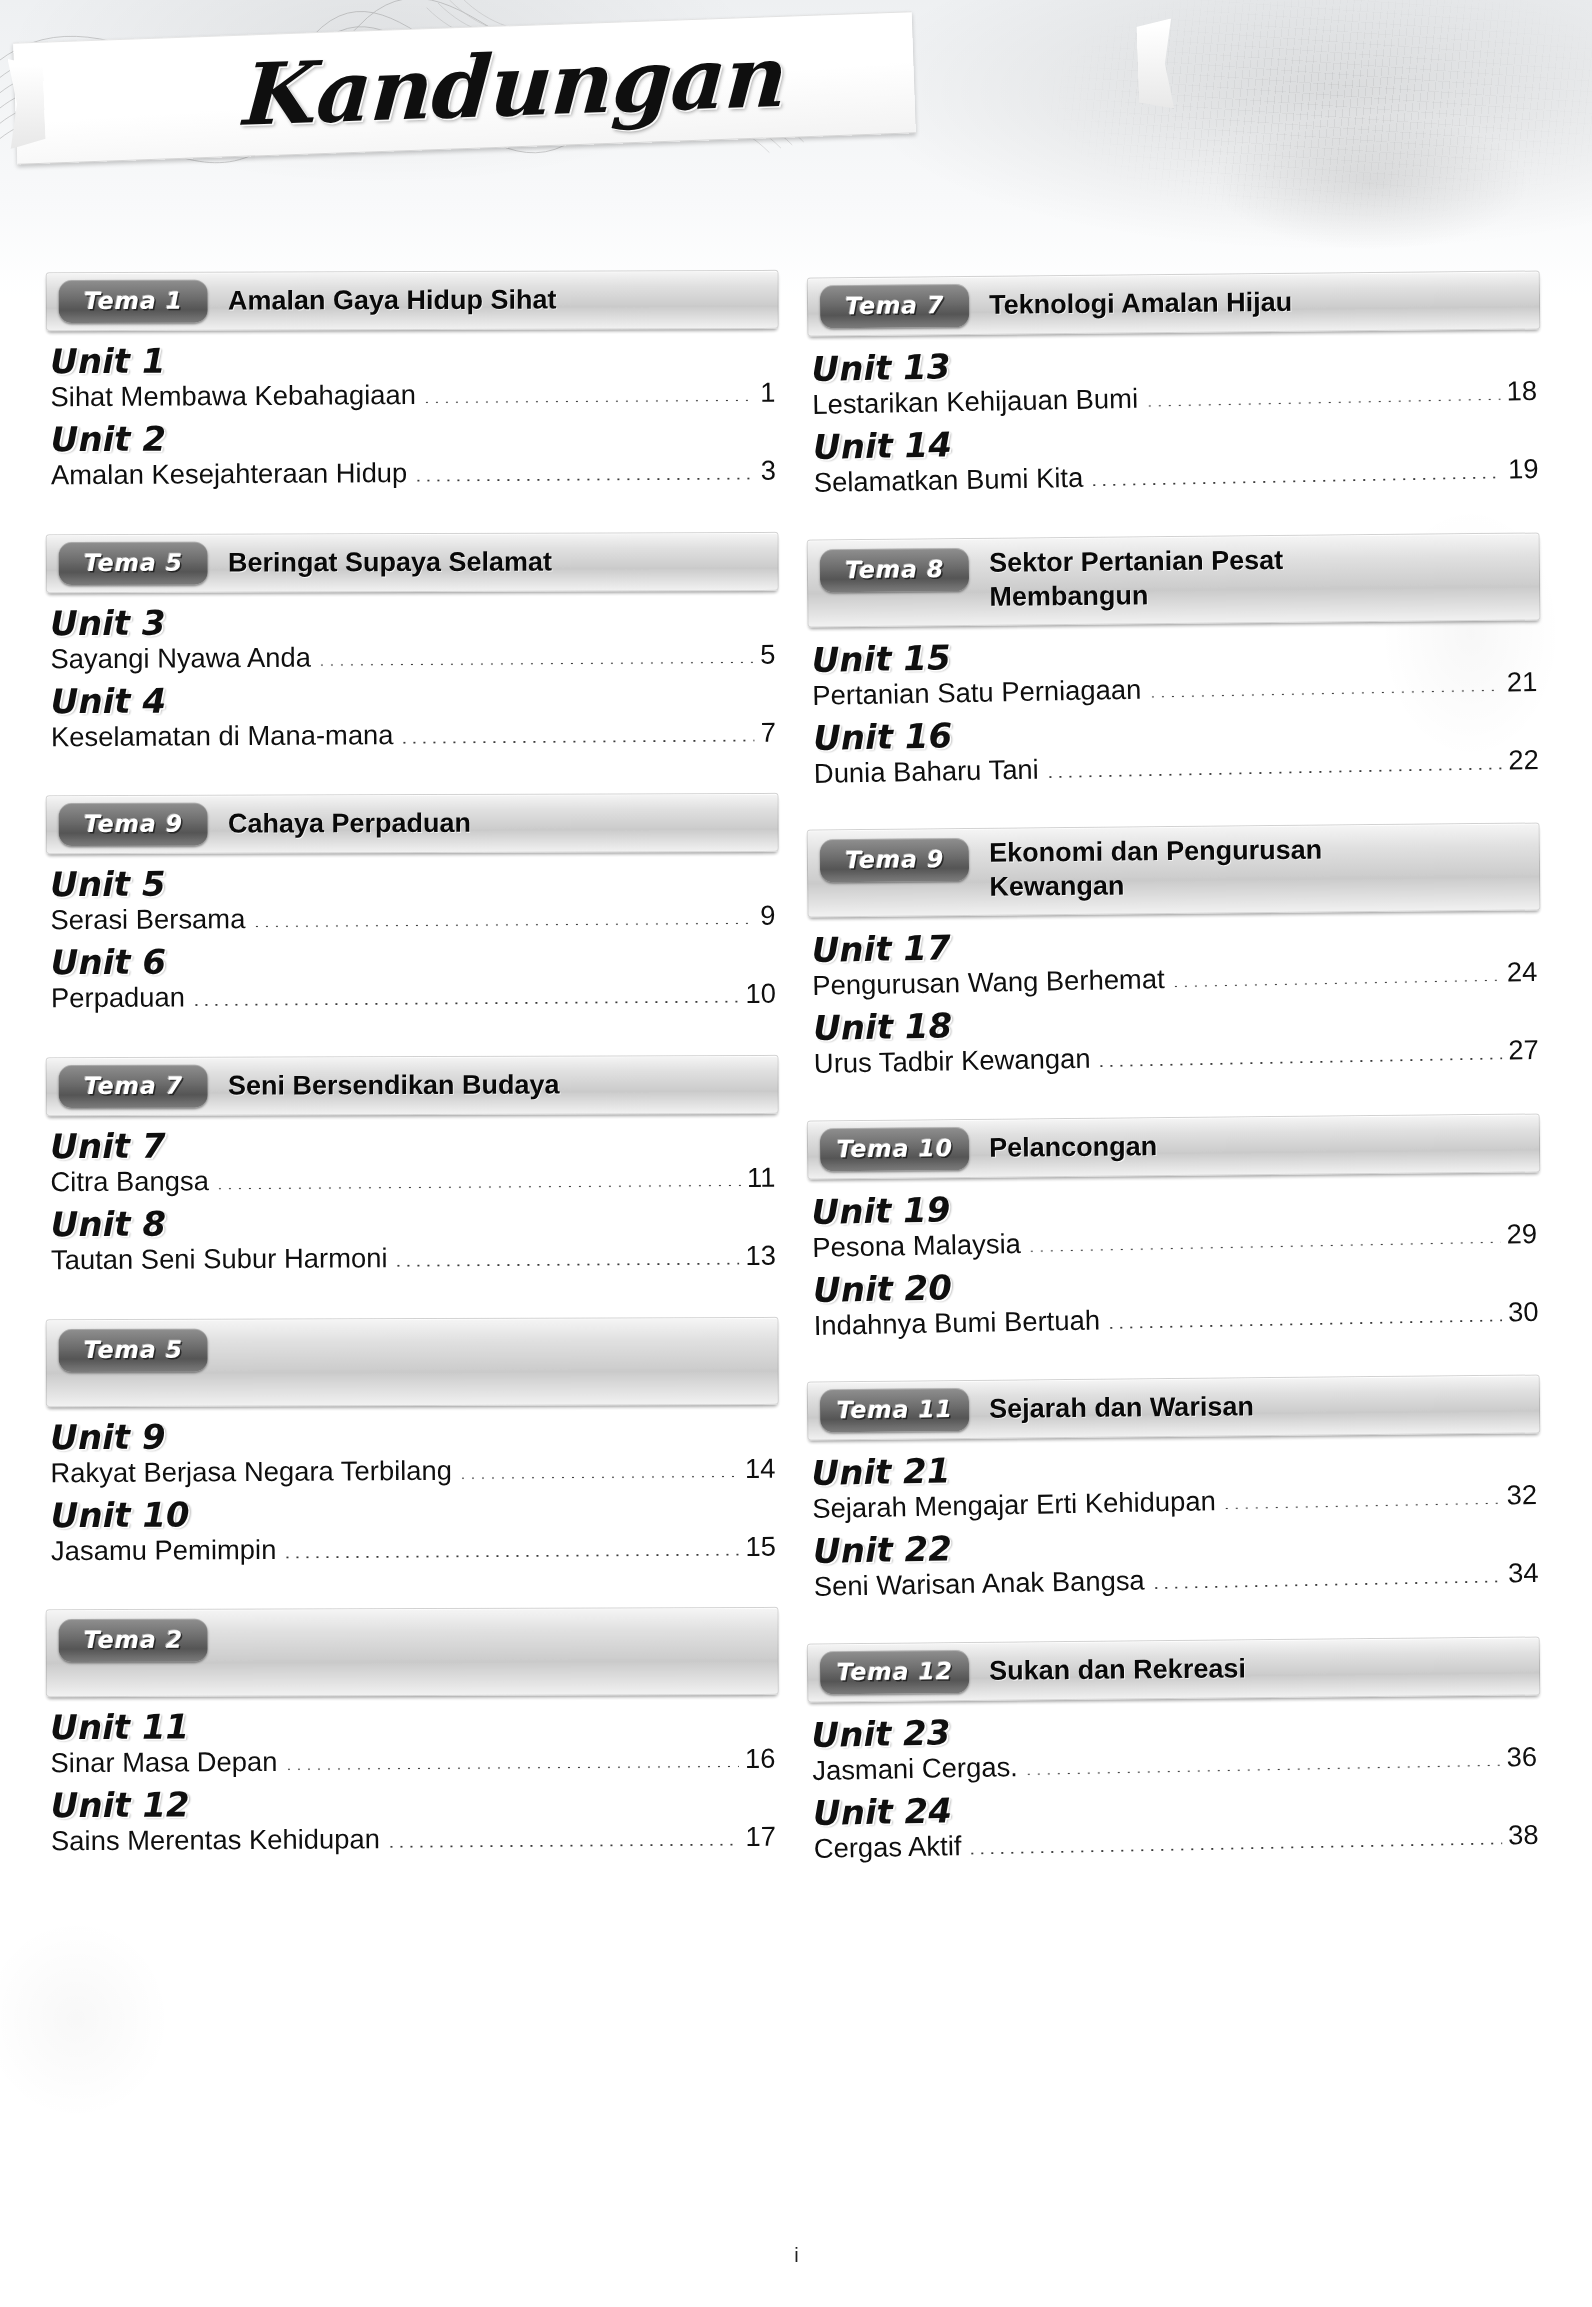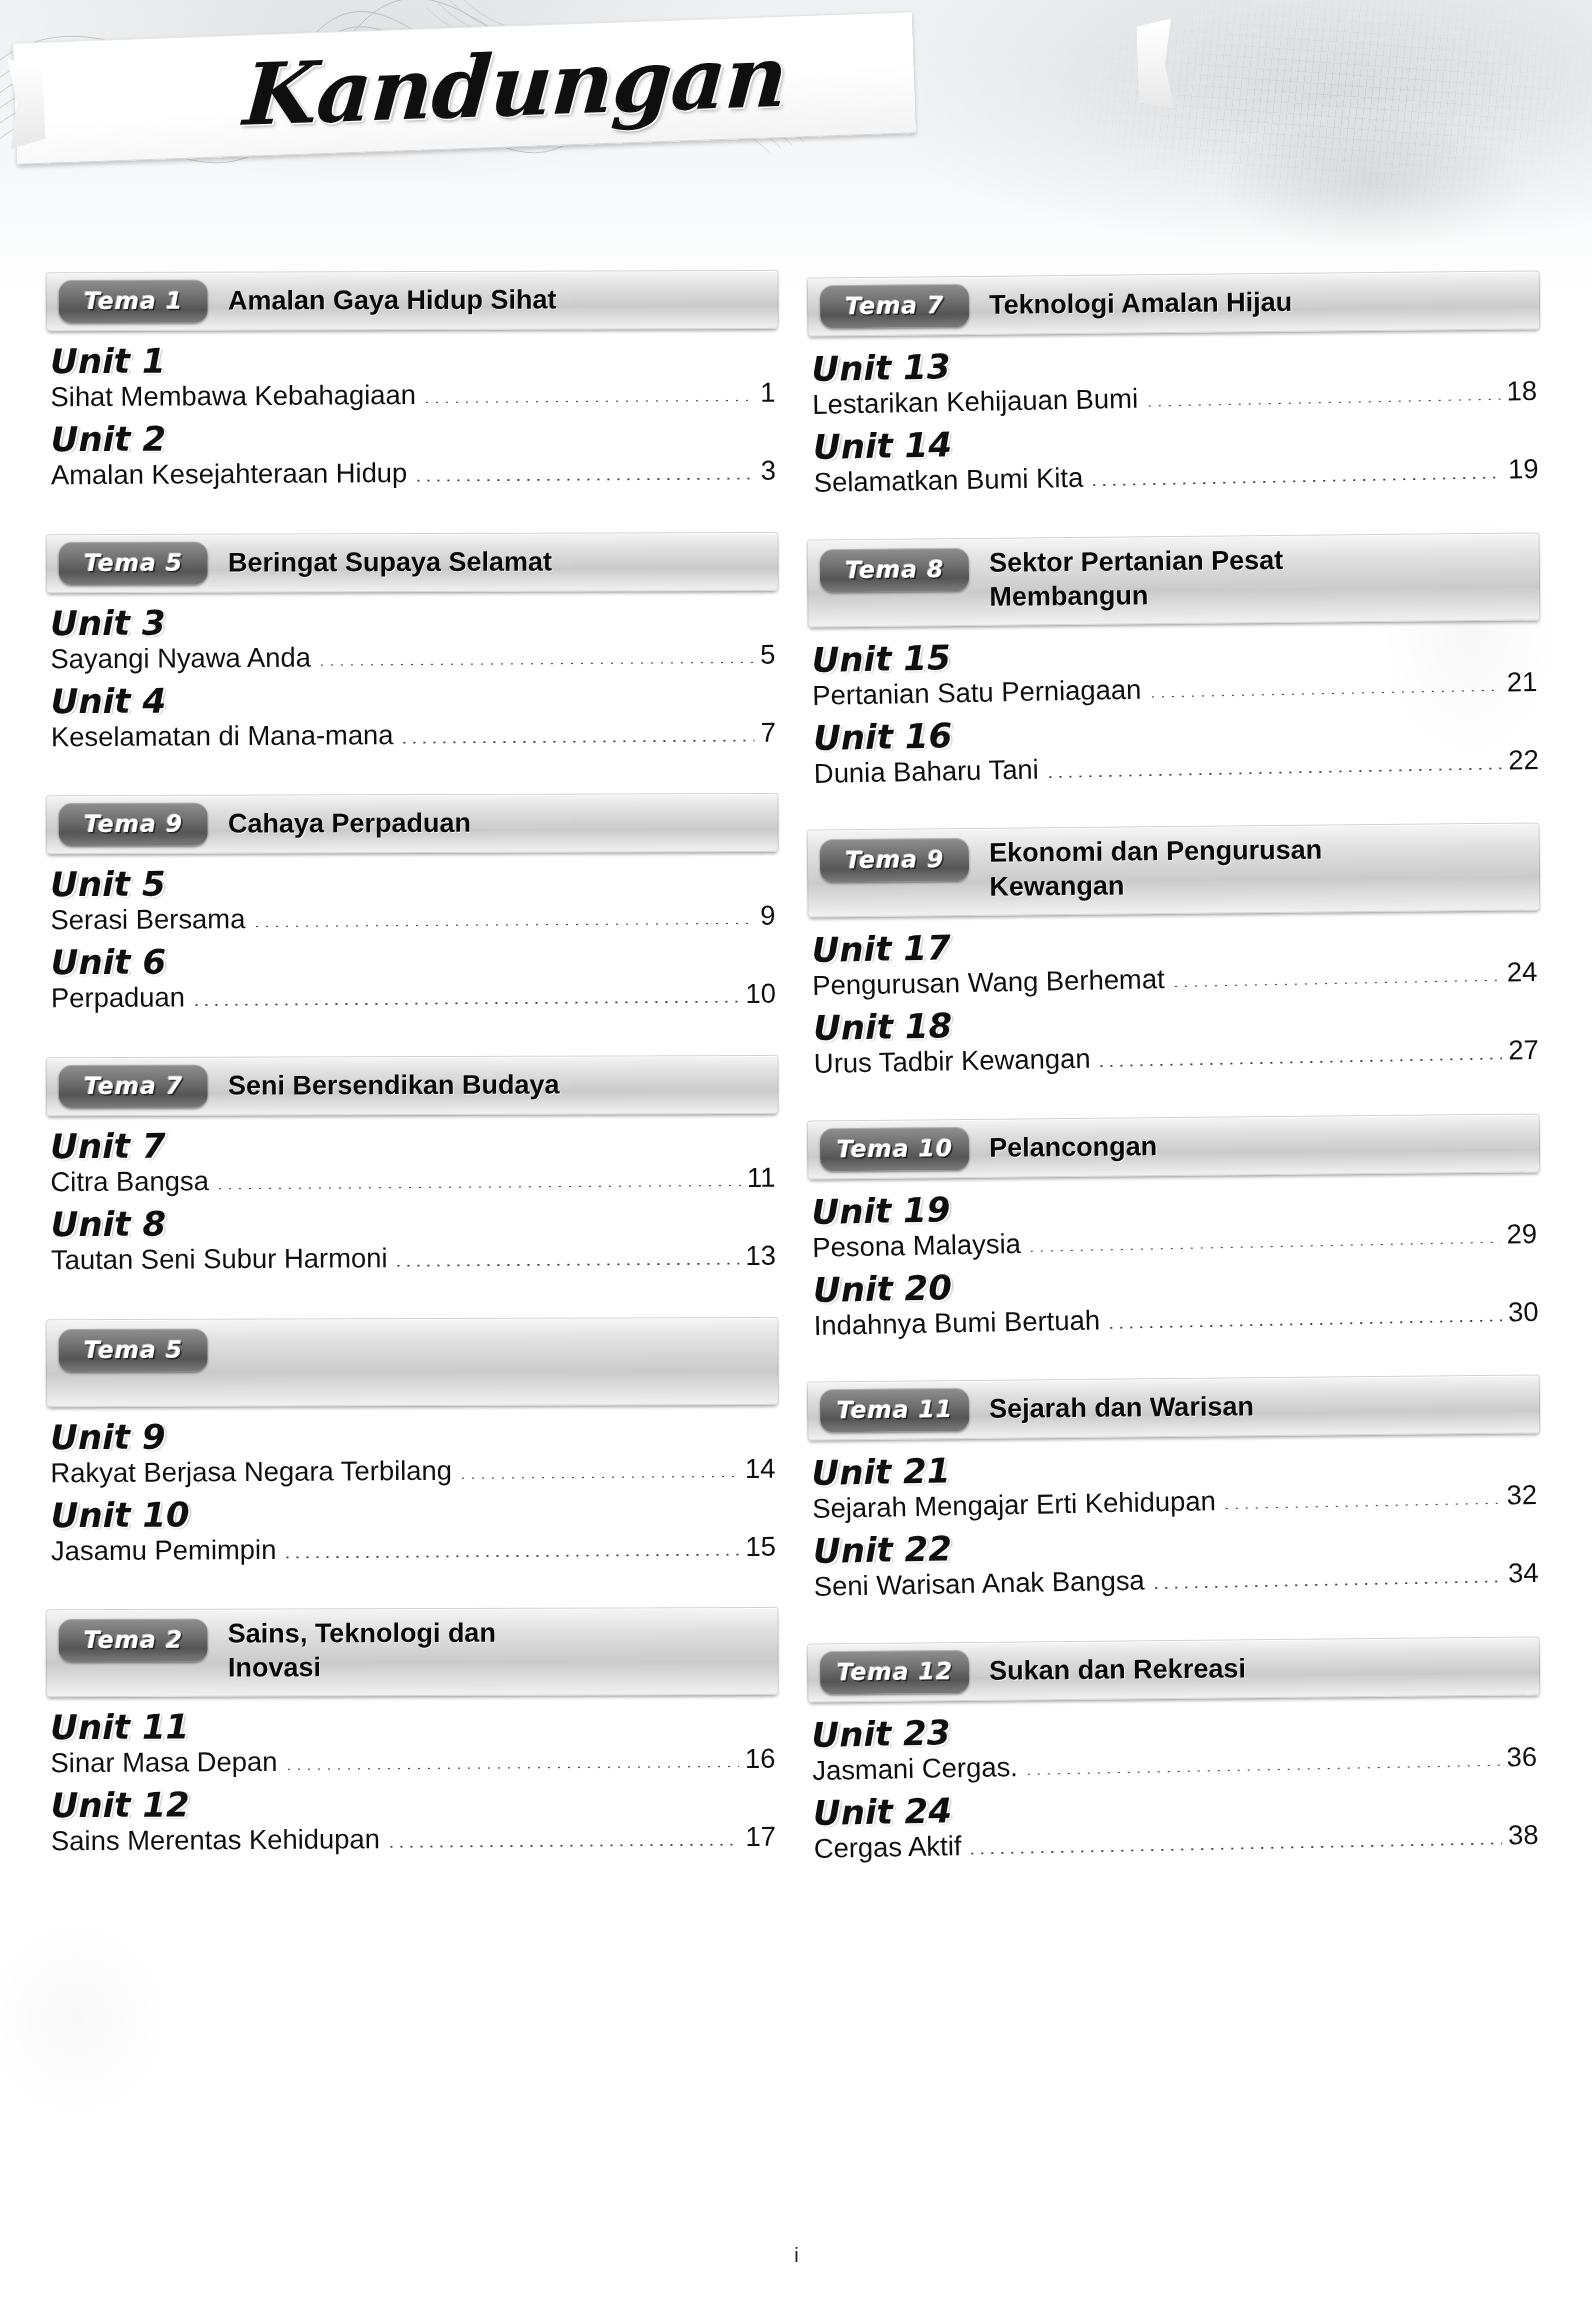--- a/index.html
+++ b/index.html
@@ -298,24 +298,20 @@
               <span class="unit-name">Jasamu Pemimpin</span>
               <span class="leader"></span>
               <span class="unit-page">15</span>
             </div>
           </div>
         </div>
       </div>
       <div class="tema">
         <div class="tema-bar tall">
           <div class="tema-badge">Tema 2</div>
-          <div class="tema-title">
-            <div>Sains, Teknologi dan</div>
-            <div>Inovasi</div>
-          </div>
         </div>
         <div class="units">
           <div class="unit">
             <div class="unit-label">Unit 11</div>
             <div class="unit-row">
               <span class="unit-name">Sinar Masa Depan</span>
               <span class="leader"></span>
               <span class="unit-page">16</span>
             </div>
           </div>

